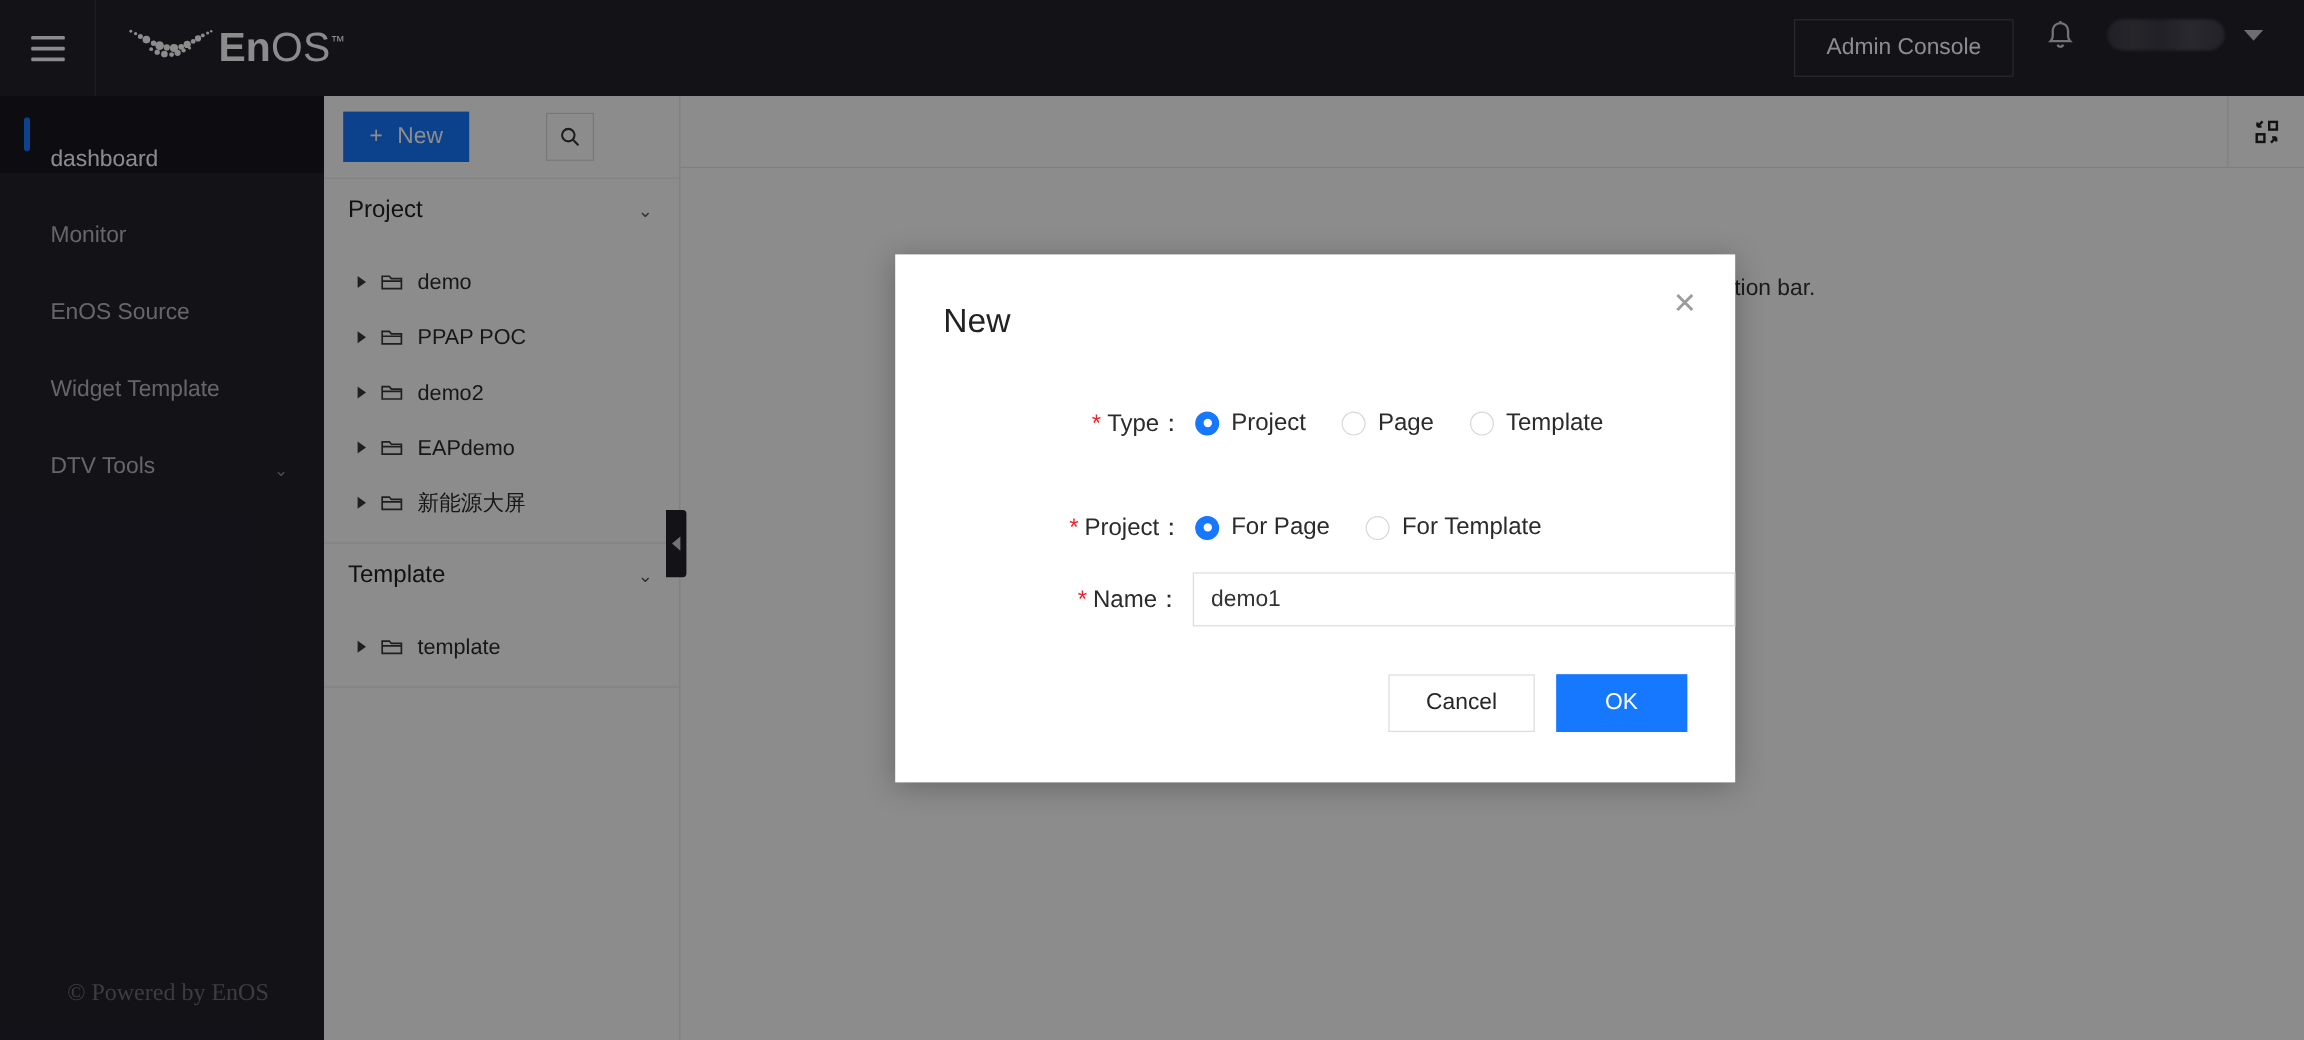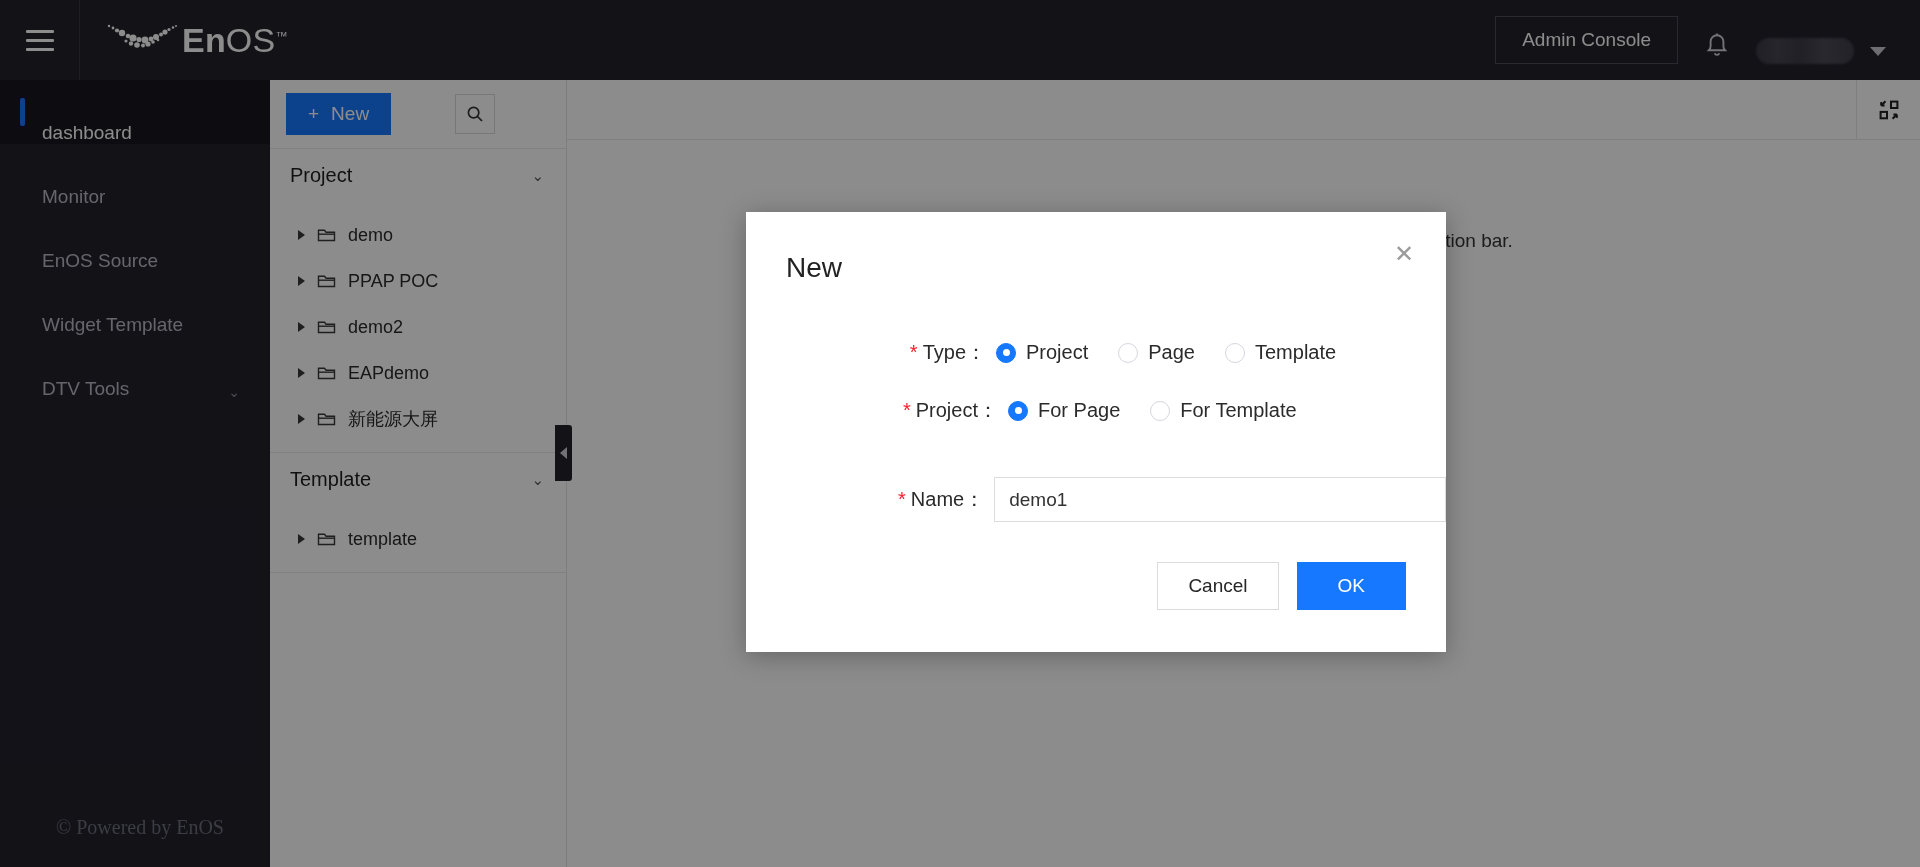--- a/index.html
+++ b/index.html
@@ -27,21 +27,21 @@
   .brand { display: flex; align-items: center; margin-left: 24px; }
   .brand-mark { width: 78px; height: 42px; }
   .brand-text {
     color: #fff; font-size: 34px; letter-spacing: .2px;
     font-family: "Liberation Sans", sans-serif; position: relative;
   }
   .brand-text b { font-weight: 700; }
   .brand-text i { font-style: normal; font-weight: 400; }
   .brand-tm { font-size: 12px; vertical-align: super; font-weight: 400; }
   .topnav-right {
-    margin-left: auto; display: flex; align-items: flex-end; gap: 26px; padding-right: 34px;
+    margin-left: auto; display: flex; align-items: flex-start; gap: 26px; padding-right: 34px;
   }
   .admin-btn {
     border: 1px solid #4b4b57; color: #fff; background: transparent;
     font-size: 19px; padding: 12px 26px; cursor: pointer;
     font-family: "Liberation Sans", sans-serif;
   }
   .bell { cursor: pointer; }
   .user-chip { display: flex; align-items: center; gap: 16px; cursor: pointer; }
   .user-redact {
     width: 98px; height: 26px; border-radius: 13px;
@@ -160,21 +160,21 @@
   }
   .modal-close {
     position: absolute; right: 26px; top: 26px; width: 32px; height: 32px;
     display: flex; align-items: center; justify-content: center;
     color: #9b9b9b; font-size: 24px; cursor: pointer; line-height: 1;
   }
   .form-row {
     display: flex; align-items: center; position: absolute; left: 0; width: 700px;
   }
   .row-type { top: 127px; }
-  .row-project { top: 185px; padding-left: 12px; }
+  .row-project { top: 214px; }
   .row-name { top: 265px; }
   .form-label {
     width: 250px; text-align: right; font-size: 20px; color: #2b2b2b;
     padding-right: 10px; white-space: nowrap;
   }
   .req { color: #f5222d; margin-right: 5px; }
   .radio-group { display: flex; align-items: center; gap: 30px; }
   .radio-item { display: flex; align-items: center; gap: 10px; cursor: pointer; font-size: 20px; color: #2b2b2b; }
   .radio-dot {
     width: 20px; height: 20px; border-radius: 50%; border: 1.5px solid #d6d6de; background: #fff;

